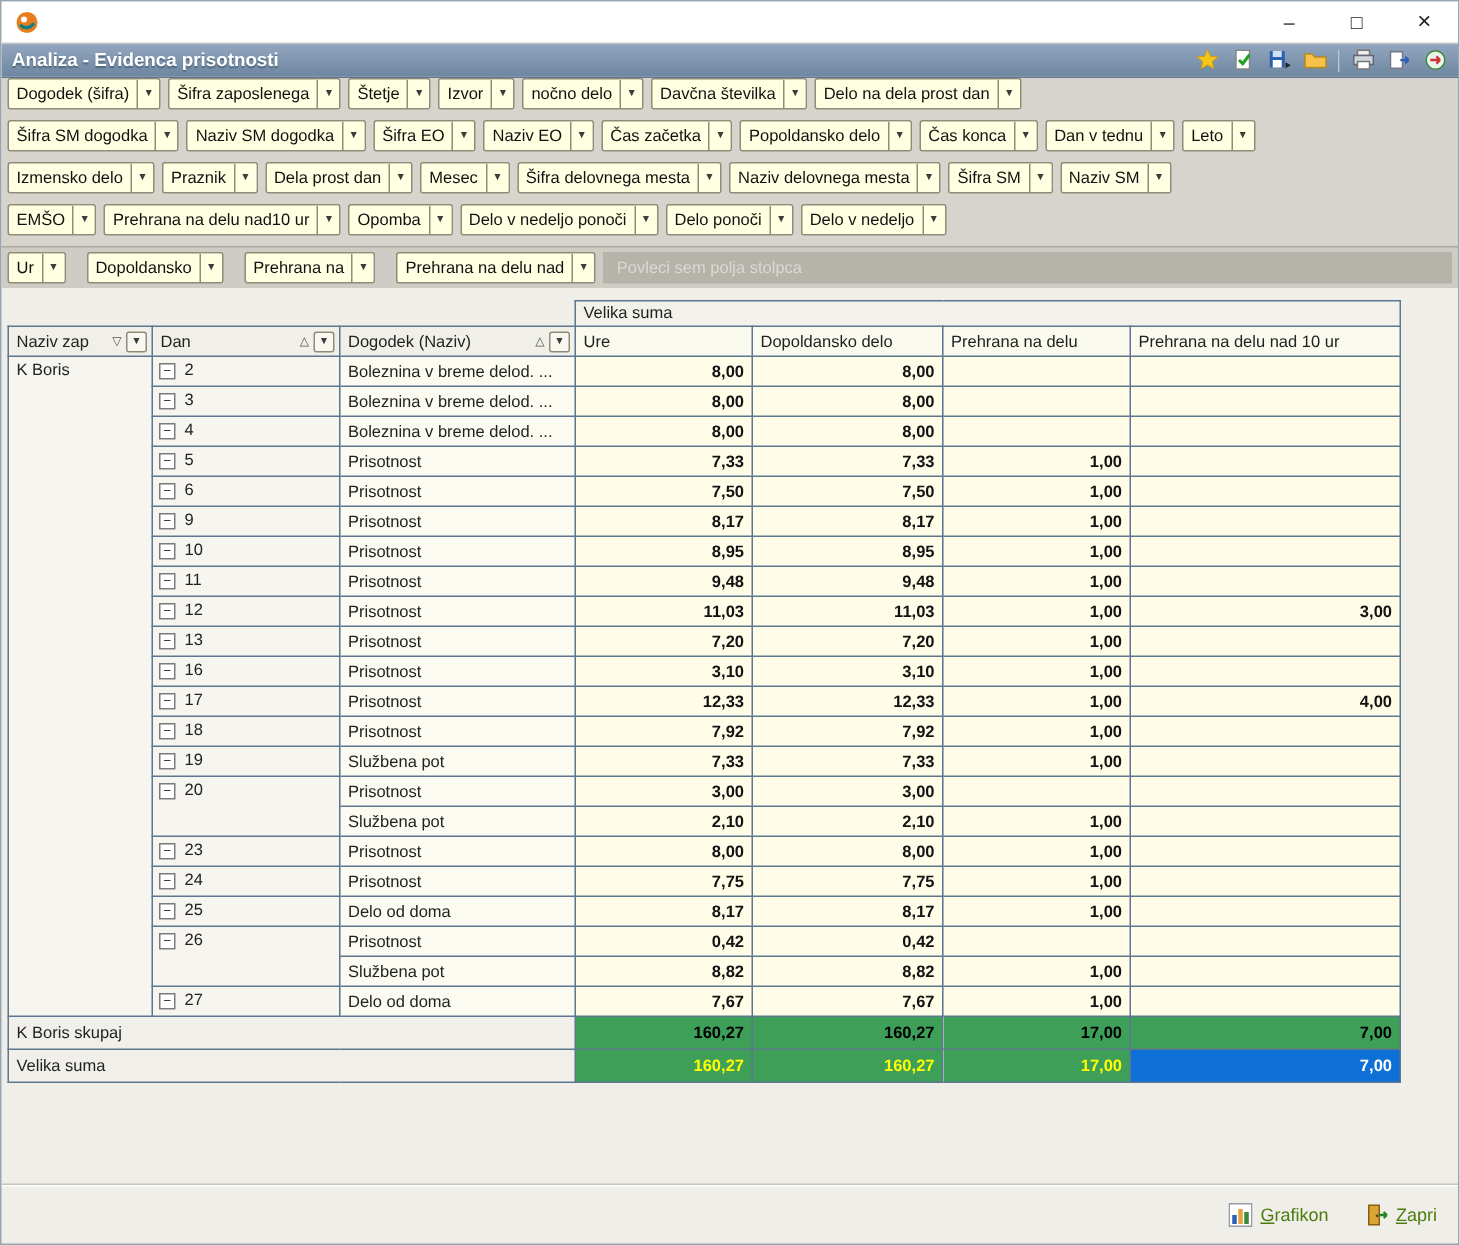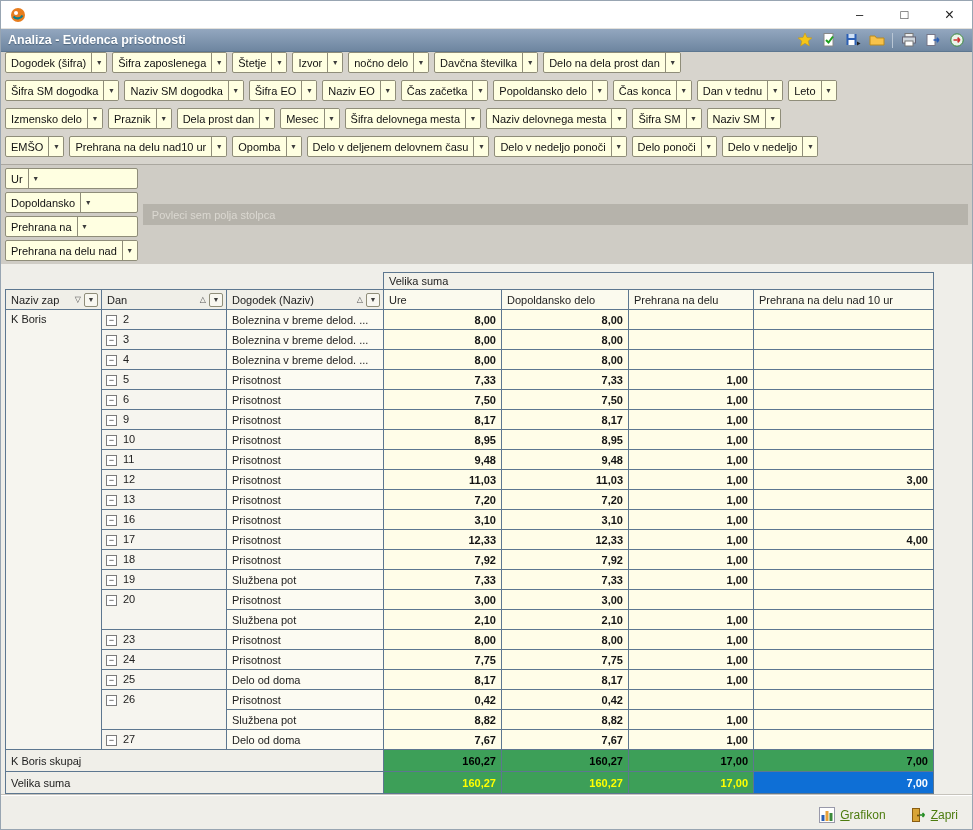--- a/index.html
+++ b/index.html
@@ -34,21 +34,21 @@
   .chip-row { display: flex; gap: 5px; margin-bottom: 7px; white-space: nowrap; }
   .chip { display: inline-flex; align-items: stretch; height: 21px; border: 1px solid #8f8d79;
           background: var(--chip-bg,#ffffe1); border-radius: 2px; overflow: hidden; flex: 0 0 auto; }
   .chip-label { padding: 0 5px; display: flex; align-items: center; font-size: 11px; color: #111; }
   .chip-drop { width: 15px; border-left: 1px solid #8f8d79; display: flex; align-items: center;
                justify-content: center; font-size: 7px; color: #3c3c3c; background: var(--chip-bg,#ffffe1); }
 
   
   .columnband { display: flex; align-items: center; gap: 5px; padding: 3px 4px;
                 background: #cfccc5; border-top: 1px solid #aaa79f; flex: 0 0 auto; }
-  .column-chips { display: flex; gap: 3px; flex-direction: column; }
+  .column-chips { display: flex; gap: 14px; }
   .drop-hint { flex: 1; height: 21px; background: var(--drop-area-bg,#b6b3ab); color: #dbd8d1;
                font-size: 11px; display: flex; align-items: center; padding-left: 9px; }
 
   
   .gridwrap { margin: 8px 0 0 4px; width: 928px; flex: 0 0 auto; }
   table.pivot { border-collapse: collapse; table-layout: fixed; width: 928px; font-size: 11px; }
   .pivot td, .pivot th { border: 1px solid var(--grid-line,#5d7790); padding: 0 5px;
                          overflow: hidden; white-space: nowrap; }
   .pivot .blank { border: none; background: transparent; }
   th.grand { background: #f2f1ea; text-align: left; font-weight: normal; height: 17px; color: #222; }
@@ -264,24 +264,20 @@
         <div class="chip">
           <span class="chip-label">EMŠO</span>
           <span class="chip-drop">▼</span>
         </div>
         <div class="chip">
           <span class="chip-label">Prehrana na delu nad10 ur</span>
           <span class="chip-drop">▼</span>
         </div>
         <div class="chip">
           <span class="chip-label">Opomba</span>
-          <span class="chip-drop">▼</span>
-        </div>
-        <div class="chip">
-          <span class="chip-label">Delo v deljenem delovnem času</span>
           <span class="chip-drop">▼</span>
         </div>
         <div class="chip">
           <span class="chip-label">Delo v nedeljo ponoči</span>
           <span class="chip-drop">▼</span>
         </div>
         <div class="chip">
           <span class="chip-label">Delo ponoči</span>
           <span class="chip-drop">▼</span>
         </div>

